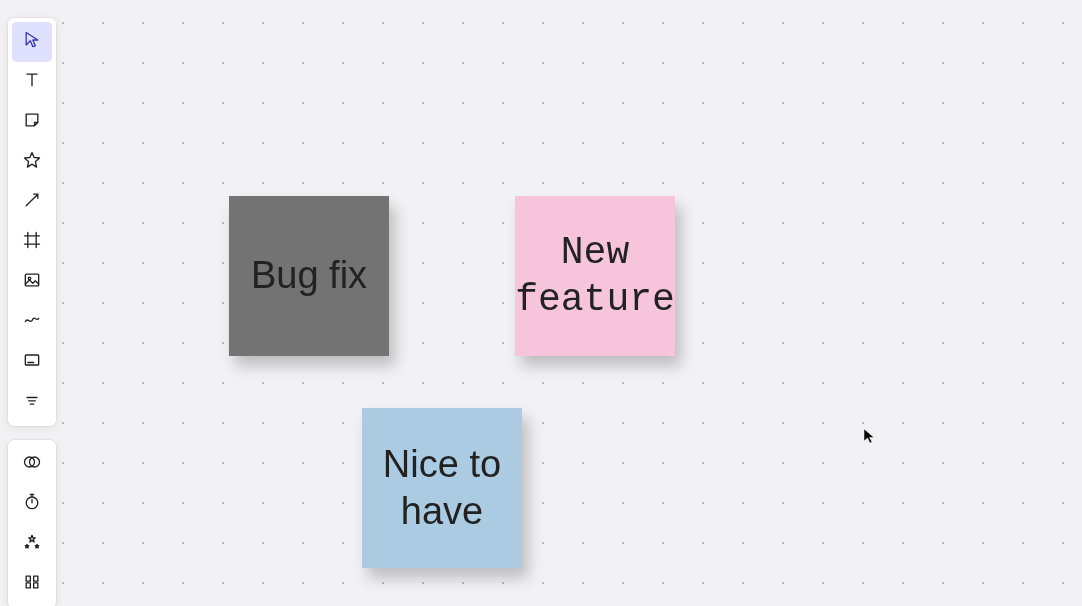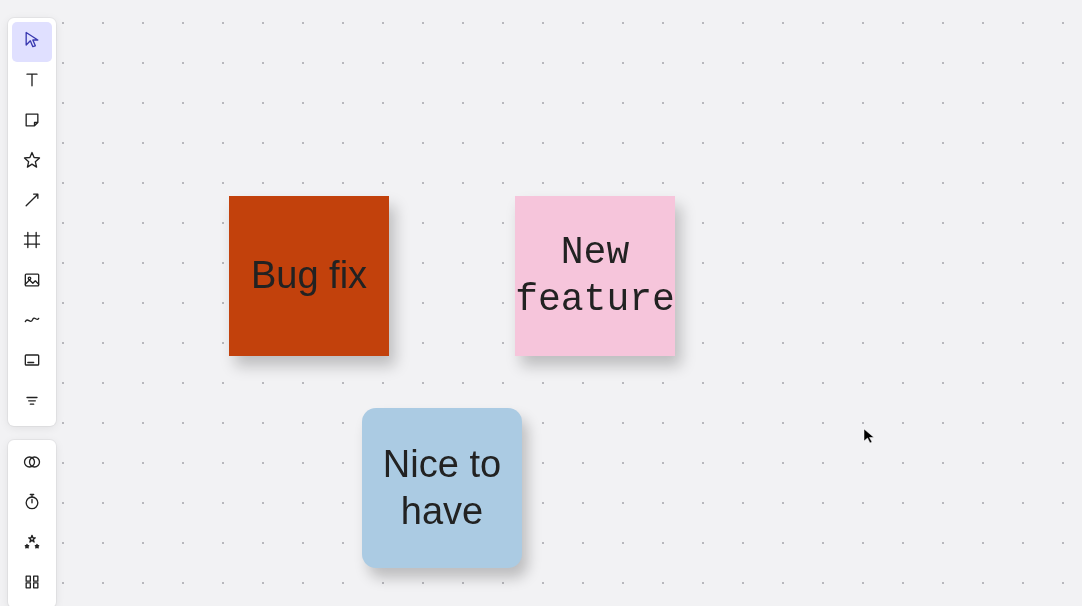--- a/index.html
+++ b/index.html
@@ -199,27 +199,27 @@
       <svg viewBox="0 0 24 24">
           <rect x="5" y="5" width="5" height="6"></rect>
           <rect x="5" y="13" width="5" height="6"></rect>
           <rect x="14" y="5" width="5" height="6"></rect>
           <rect x="14" y="13" width="5" height="6"></rect>
         </svg>
     </span>
   </div>
 </div>
 
-<div class="note" style="left:229px; top:196px; background:#c2410c;">
+<div class="note" style="left:229px; top:196px; background:#737373;">
   <span>Bug fix</span>
 </div>
 <div class="note" style="left:515px; top:196px; background:#f6c5db;font-family:Liberation Mono, monospace;">
   <span>New feature</span>
 </div>
-<div class="note" style="left:362px; top:408px; background:#abcbe3;border-radius:14px;">
+<div class="note" style="left:362px; top:408px; background:#abcbe3;">
   <span>Nice to have</span>
 </div>
 
 <div class="cursor-pointer" style="left:862px; top:428px;">
   <svg viewBox="0 0 16 16">
       <path d="M2 1 L2 13 L5.5 10 L8 15 L10 14 L7.5 9.5 L12 9.5 Z"></path>
     </svg>
 </div>
 
 </body></html>

